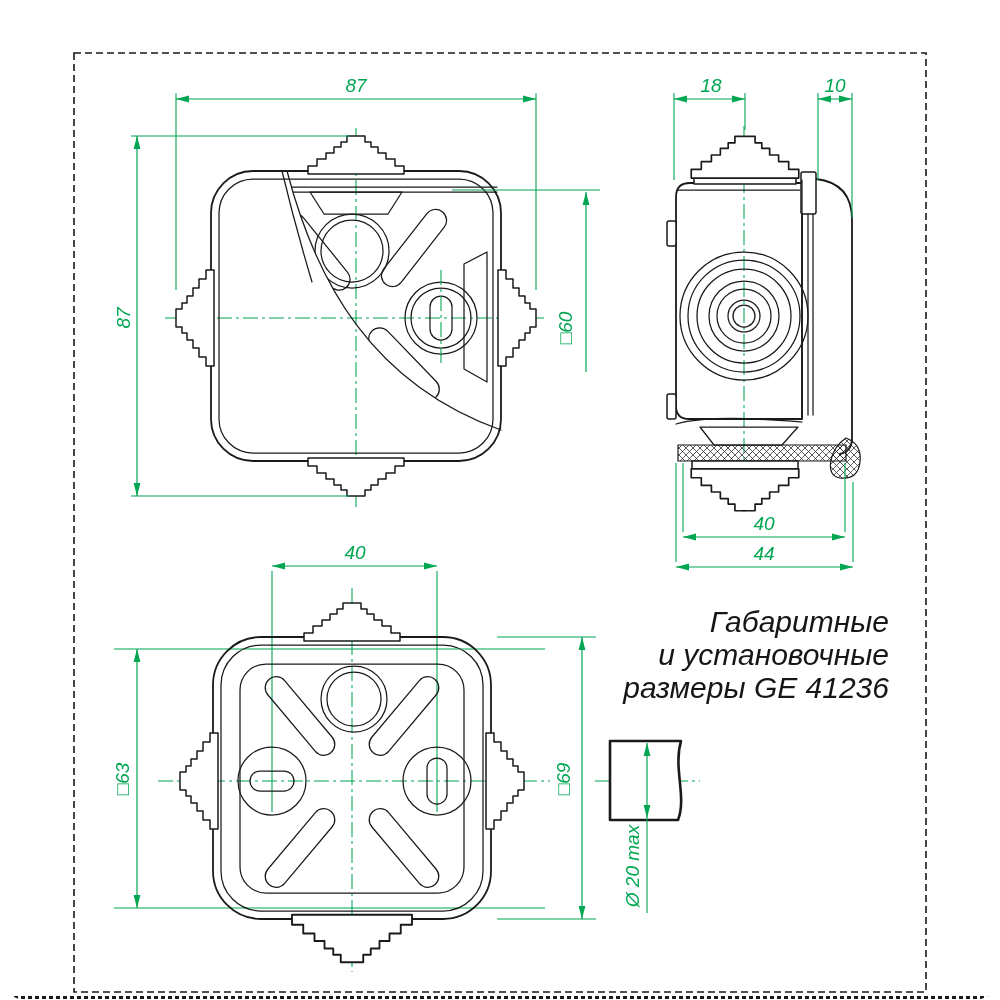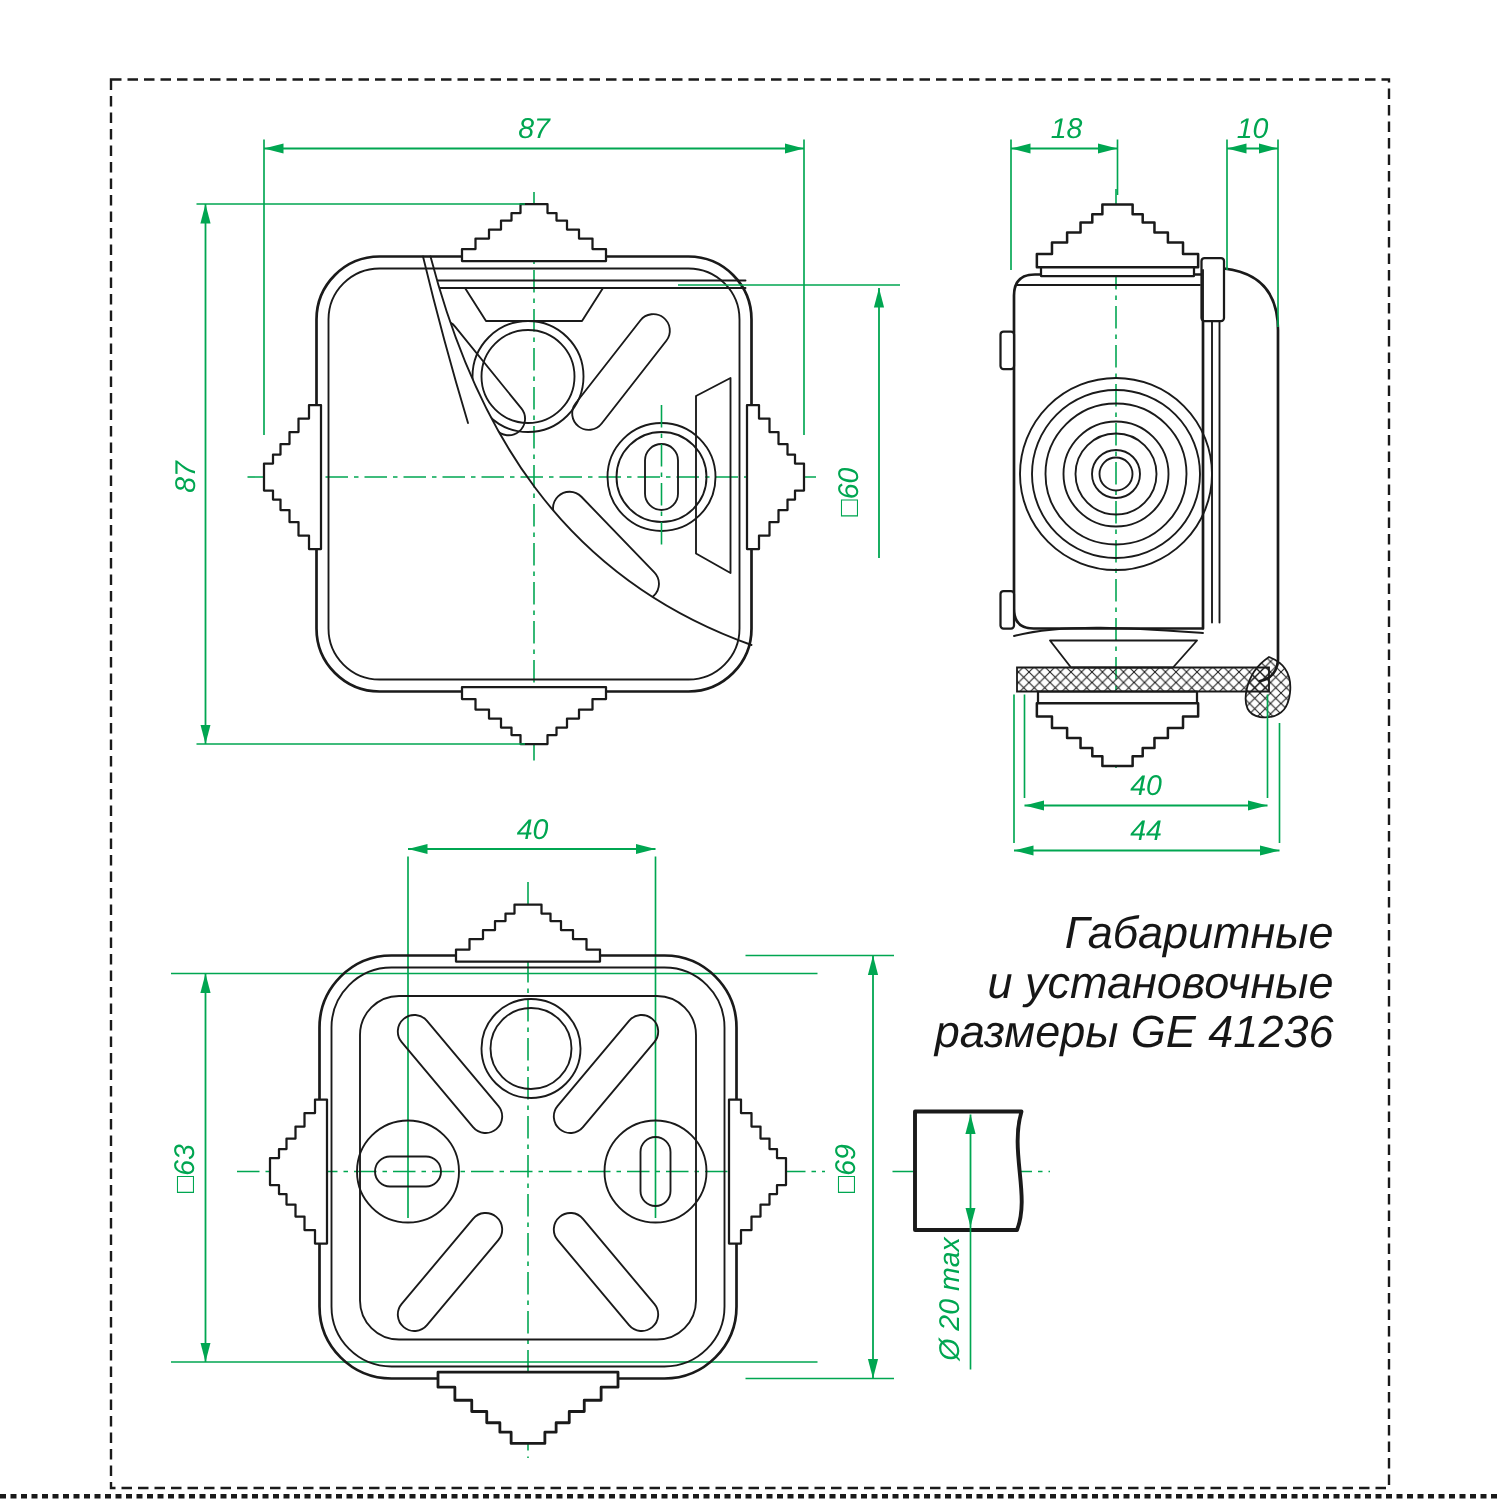--- a/index.html
+++ b/index.html
@@ -1,16 +1,16 @@
 <!DOCTYPE html>
 <html><head>
 <meta charset="utf-8">
 <style>
   html,body{margin:0;padding:0;background:#fff;}
-  .page{position:relative;width:1000px;height:1000px;background:#fff;overflow:hidden;}
+  .page{position:relative;width:1000px;height:1000px;background:#fff;overflow:hidden;border-radius:26px;}
   svg{display:block;}
   .blk{fill:none;stroke:#1a1a1a;stroke-width:1.8;stroke-linejoin:round;stroke-linecap:round;}
   .blk2{fill:none;stroke:#1a1a1a;stroke-width:1.25;stroke-linejoin:round;stroke-linecap:round;}
   .wht{fill:#fff;stroke:#1a1a1a;stroke-width:1.5;stroke-linejoin:round;}
   .thick{fill:#fff;stroke:#1a1a1a;stroke-width:2.6;stroke-linejoin:round;}
   .hatch{fill:url(#hatchpat);stroke:#1a1a1a;stroke-width:1.2;}
   .ext{fill:none;stroke:#00a651;stroke-width:1.1;}
   .dimln{fill:none;stroke:#00a651;stroke-width:1.2;}
   .cl{fill:none;stroke:#00a651;stroke-width:1.05;stroke-dasharray:15 4 3 4;}
   .dimtext{fill:#00a651;font:italic 19px "Liberation Sans","DejaVu Sans",sans-serif;}

